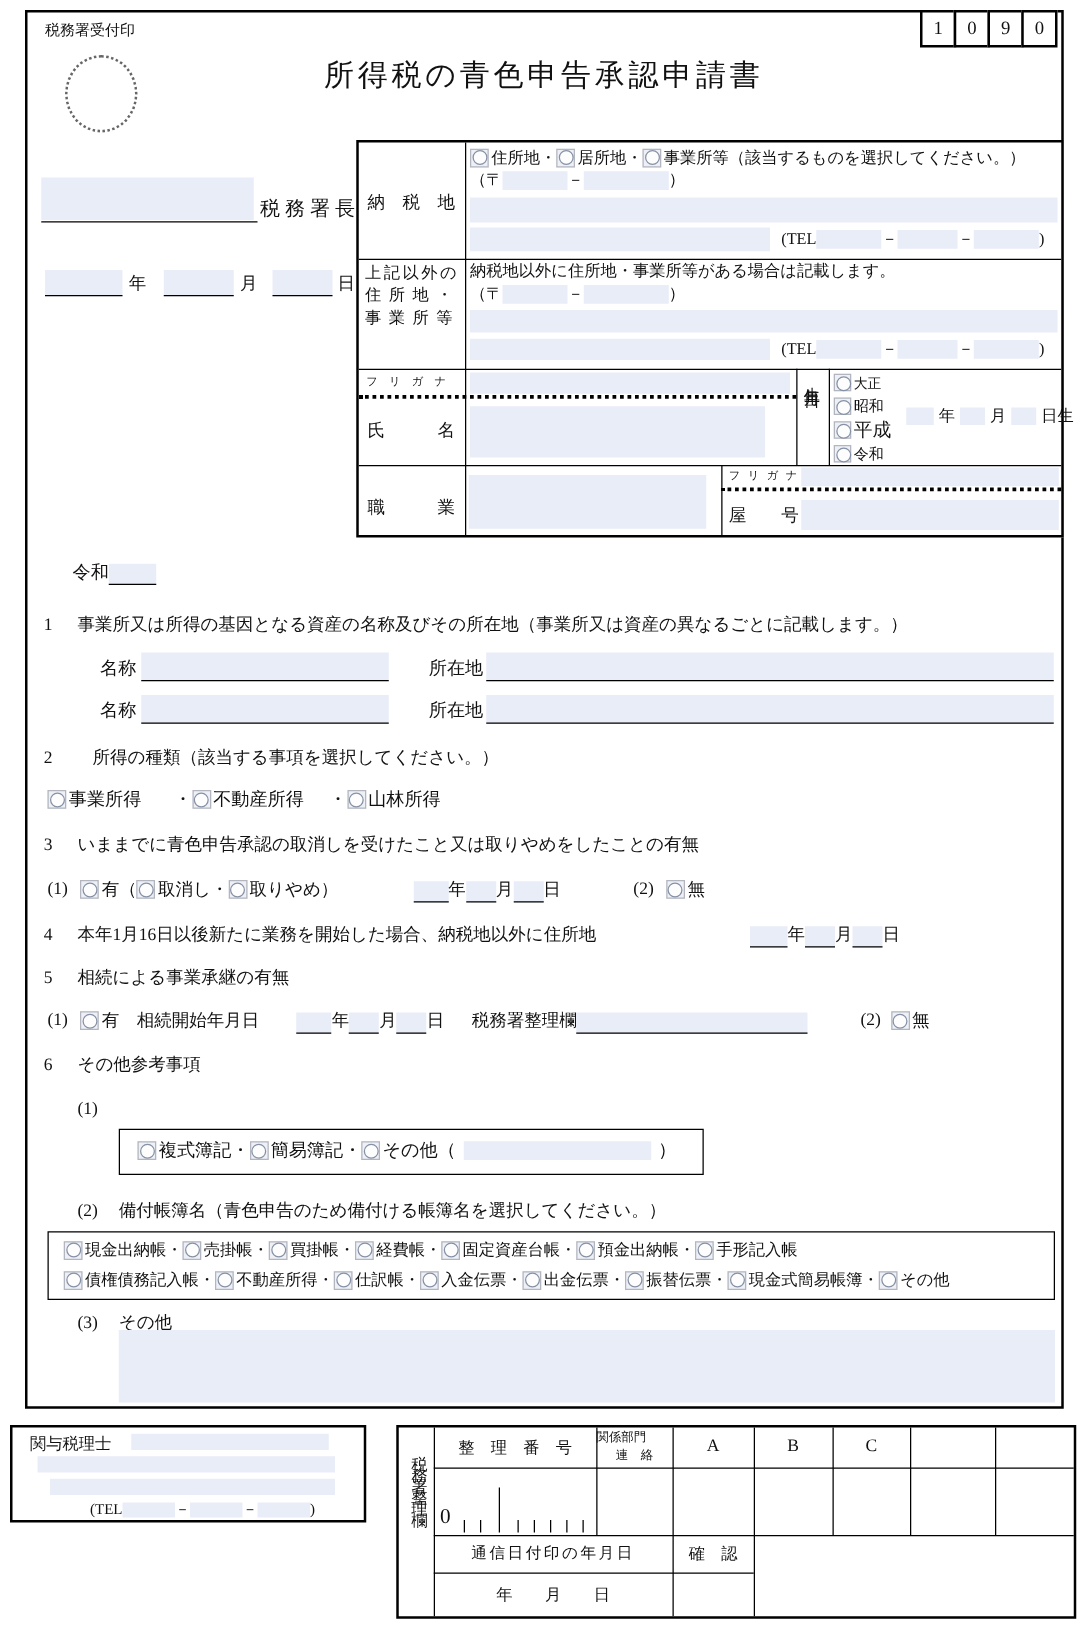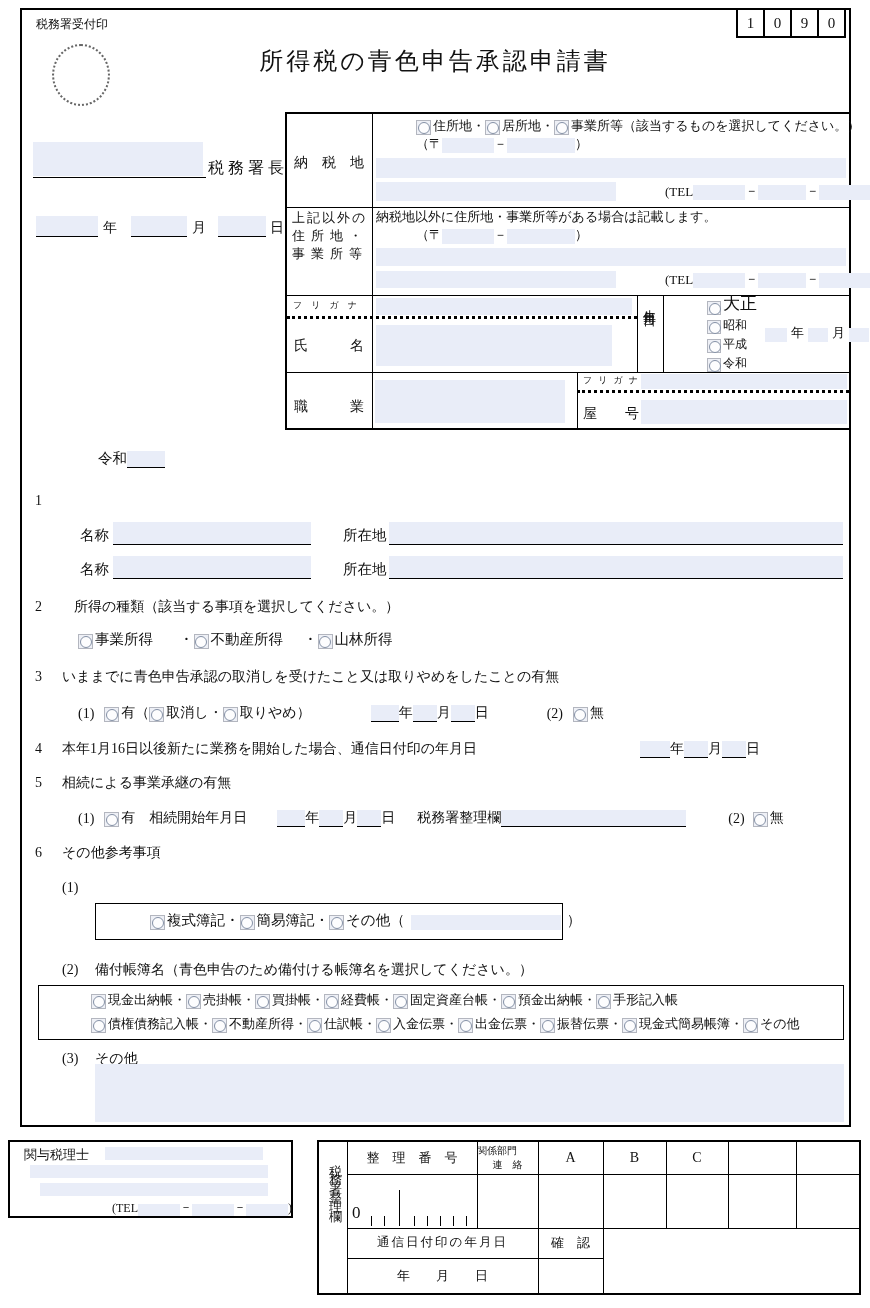--- a/index.html
+++ b/index.html
@@ -1,19 +1,19 @@
 <!DOCTYPE html>
 <html><head>
 <meta charset="utf-8">
 <style>
   html,body { margin:0; padding:0; background:#fff; }
   #page { position:relative; width:870px; height:1308px; background:#fff;
           font-family:"Liberation Serif","DejaVu Serif",serif; color:#111; overflow:hidden; }
   .t  { position:absolute; white-space:nowrap; font-size:14px; line-height:1.25; }
-  .fr { position:absolute; display:flex; align-items:flex-end; white-space:nowrap; font-size:14px;margin-left:40px; }
+  .fr { position:absolute; display:flex; align-items:center; white-space:nowrap; font-size:14px; }
   .hl { position:absolute; background:#000; height:1px; }
   .vl { position:absolute; background:#000; width:1px; }
   .dt { position:absolute; height:0; border-bottom:3px dotted #000; }
   .fa { position:absolute; background:#e9edf8; }
   .fua{ position:absolute; background:#e9edf8; border-bottom:1px solid #000; }
   .fi { display:inline-block; background:#e9edf8; height:15px; flex:none; }
   .bl { display:inline-block; background:#e9edf8; border-bottom:1px solid #000; height:16px; margin-top:4px; flex:none; }
   .rd { display:inline-block; width:13px; height:13px; border:1px solid #b3b6bf; background:#eef0f6;
         position:relative; vertical-align:-2px; margin-right:2px; flex:none; }
   .rd::after { content:""; position:absolute; left:0.5px; top:0.5px; width:10px; height:10px;
@@ -117,29 +117,29 @@
       <span class="fi" style="width:52px"></span>
       <span>)</span>
     </div>
 
     <div class="t" style="left:6px;top:186px;font-size:9px;letter-spacing:9px">フリガナ</div>
     <div class="fa" style="left:89px;top:184px;width:256px;height:17px"></div>
     <div class="t" style="left:7px;top:223px;font-size:14px">氏　　　名</div>
     <div class="fa" style="left:89px;top:211px;width:236px;height:41px"></div>
 
     <div class="vtext" style="position:absolute;left:353px;top:185px;font-size:13px;letter-spacing:2px">生年月日</div>
-    <div class="fr" style="left:380px;top:183px;font-size:17px;height:18px">
+    <div class="fr" style="left:380px;top:183px;font-size:11px;height:18px">
       <span class="rd" style="width:12px;height:12px"></span>
         <span>大正</span>
     </div>
     <div class="fr" style="left:380px;top:202px;font-size:12px;height:18px">
       <span class="rd" style="width:12px;height:12px"></span>
         <span>昭和</span>
     </div>
-    <div class="fr" style="left:380px;top:221px;font-size:12px;height:18px">
+    <div class="fr" style="left:380px;top:221px;font-size:15px;height:18px">
       <span class="rd" style="width:12px;height:12px"></span>
         <span>平成</span>
     </div>
     <div class="fr" style="left:380px;top:240px;font-size:12px;height:18px">
       <span class="rd" style="width:12px;height:12px"></span>
         <span>令和</span>
     </div>
     <div class="fr" style="left:438px;top:210px;font-size:13px">
       <span class="fi" style="width:22px;height:14px"></span>
       <span style="margin:0 4px">年</span>
@@ -156,20 +156,21 @@
     <div class="t" style="left:296px;top:291px;font-size:14px">屋　　号</div>
     <div class="fa" style="left:354px;top:286px;width:206px;height:24px"></div>
   </div>
 
   <div class="fr" style="left:58px;top:447px;font-size:14.5px">
     <span>令和</span>
     <span class="bl" style="width:38px"></span>
   </div>
 
   <div class="t" style="left:35px;top:492px">1</div>
+  <div class="t" style="left:62px;top:492px">事業所又は所得の基因となる資産の名称及びその所在地（事業所又は資産の異なるごとに記載します。）</div>
   <div class="t" style="left:80px;top:526px;font-size:14.5px">名称</div>
   <div class="fua" style="left:113px;top:522px;width:198px;height:22px"></div>
   <div class="t" style="left:343px;top:526px;font-size:14.5px">所在地</div>
   <div class="fua" style="left:389px;top:522px;width:454px;height:22px"></div>
   <div class="t" style="left:80px;top:560px;font-size:14.5px">名称</div>
   <div class="fua" style="left:113px;top:556px;width:198px;height:22px"></div>
   <div class="t" style="left:343px;top:560px;font-size:14.5px">所在地</div>
   <div class="fua" style="left:389px;top:556px;width:454px;height:22px"></div>
 
   <div class="t" style="left:35px;top:598px">2</div>
@@ -203,21 +204,21 @@
     <span class="bl" style="width:24px"></span>
     <span>月</span>
     <span class="bl" style="width:24px"></span>
     <span>日</span>
     <span style="margin-left:58px">(2)</span>
     <span class="rd" style="margin-left:10px"></span>
       <span>無</span>
   </div>
 
   <div class="t" style="left:35px;top:740px">4</div>
-  <div class="t" style="left:62px;top:740px">本年1月16日以後新たに業務を開始した場合、通信日付印の年月日</div>
+  <div class="t" style="left:62px;top:740px">本年1月16日以後新たに業務を開始した場合、納税地以外に住所地</div>
   <div class="fr" style="left:600px;top:737px;font-size:14px">
     <span class="bl" style="width:30px"></span>
     <span>年</span>
     <span class="bl" style="width:24px"></span>
     <span>月</span>
     <span class="bl" style="width:24px"></span>
     <span>日</span>
   </div>
 
   <div class="t" style="left:35px;top:774px">5</div>

